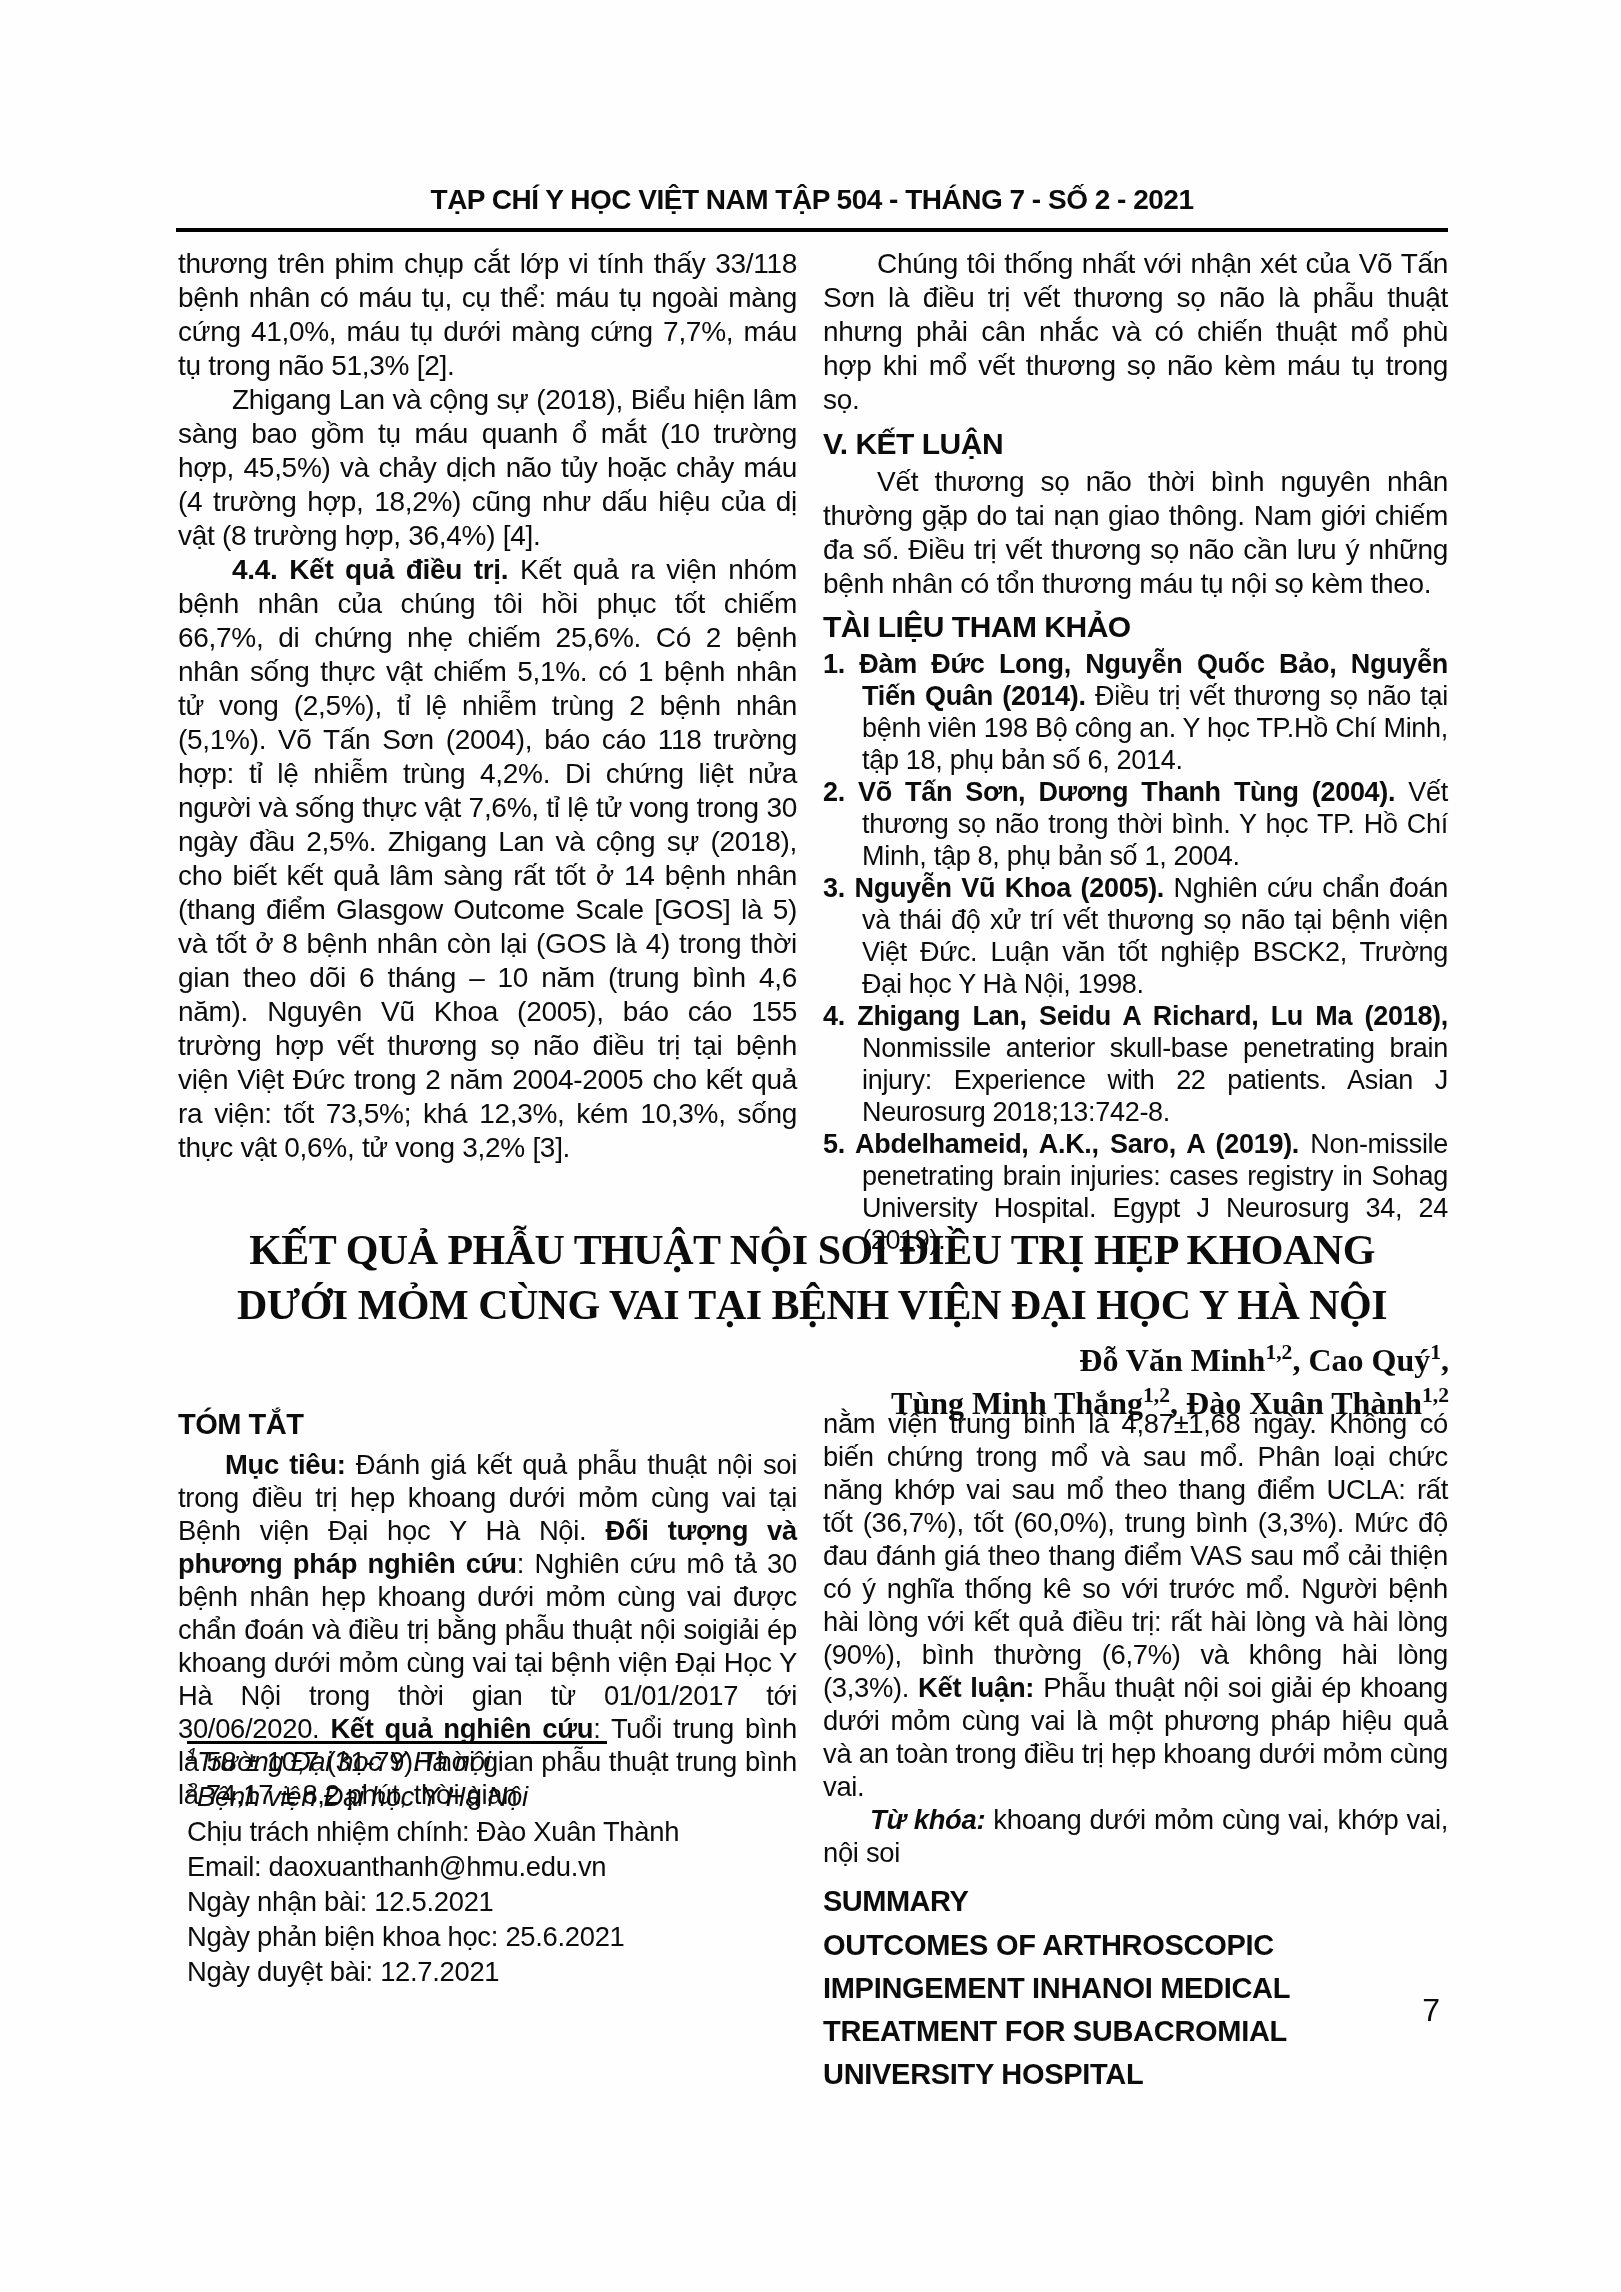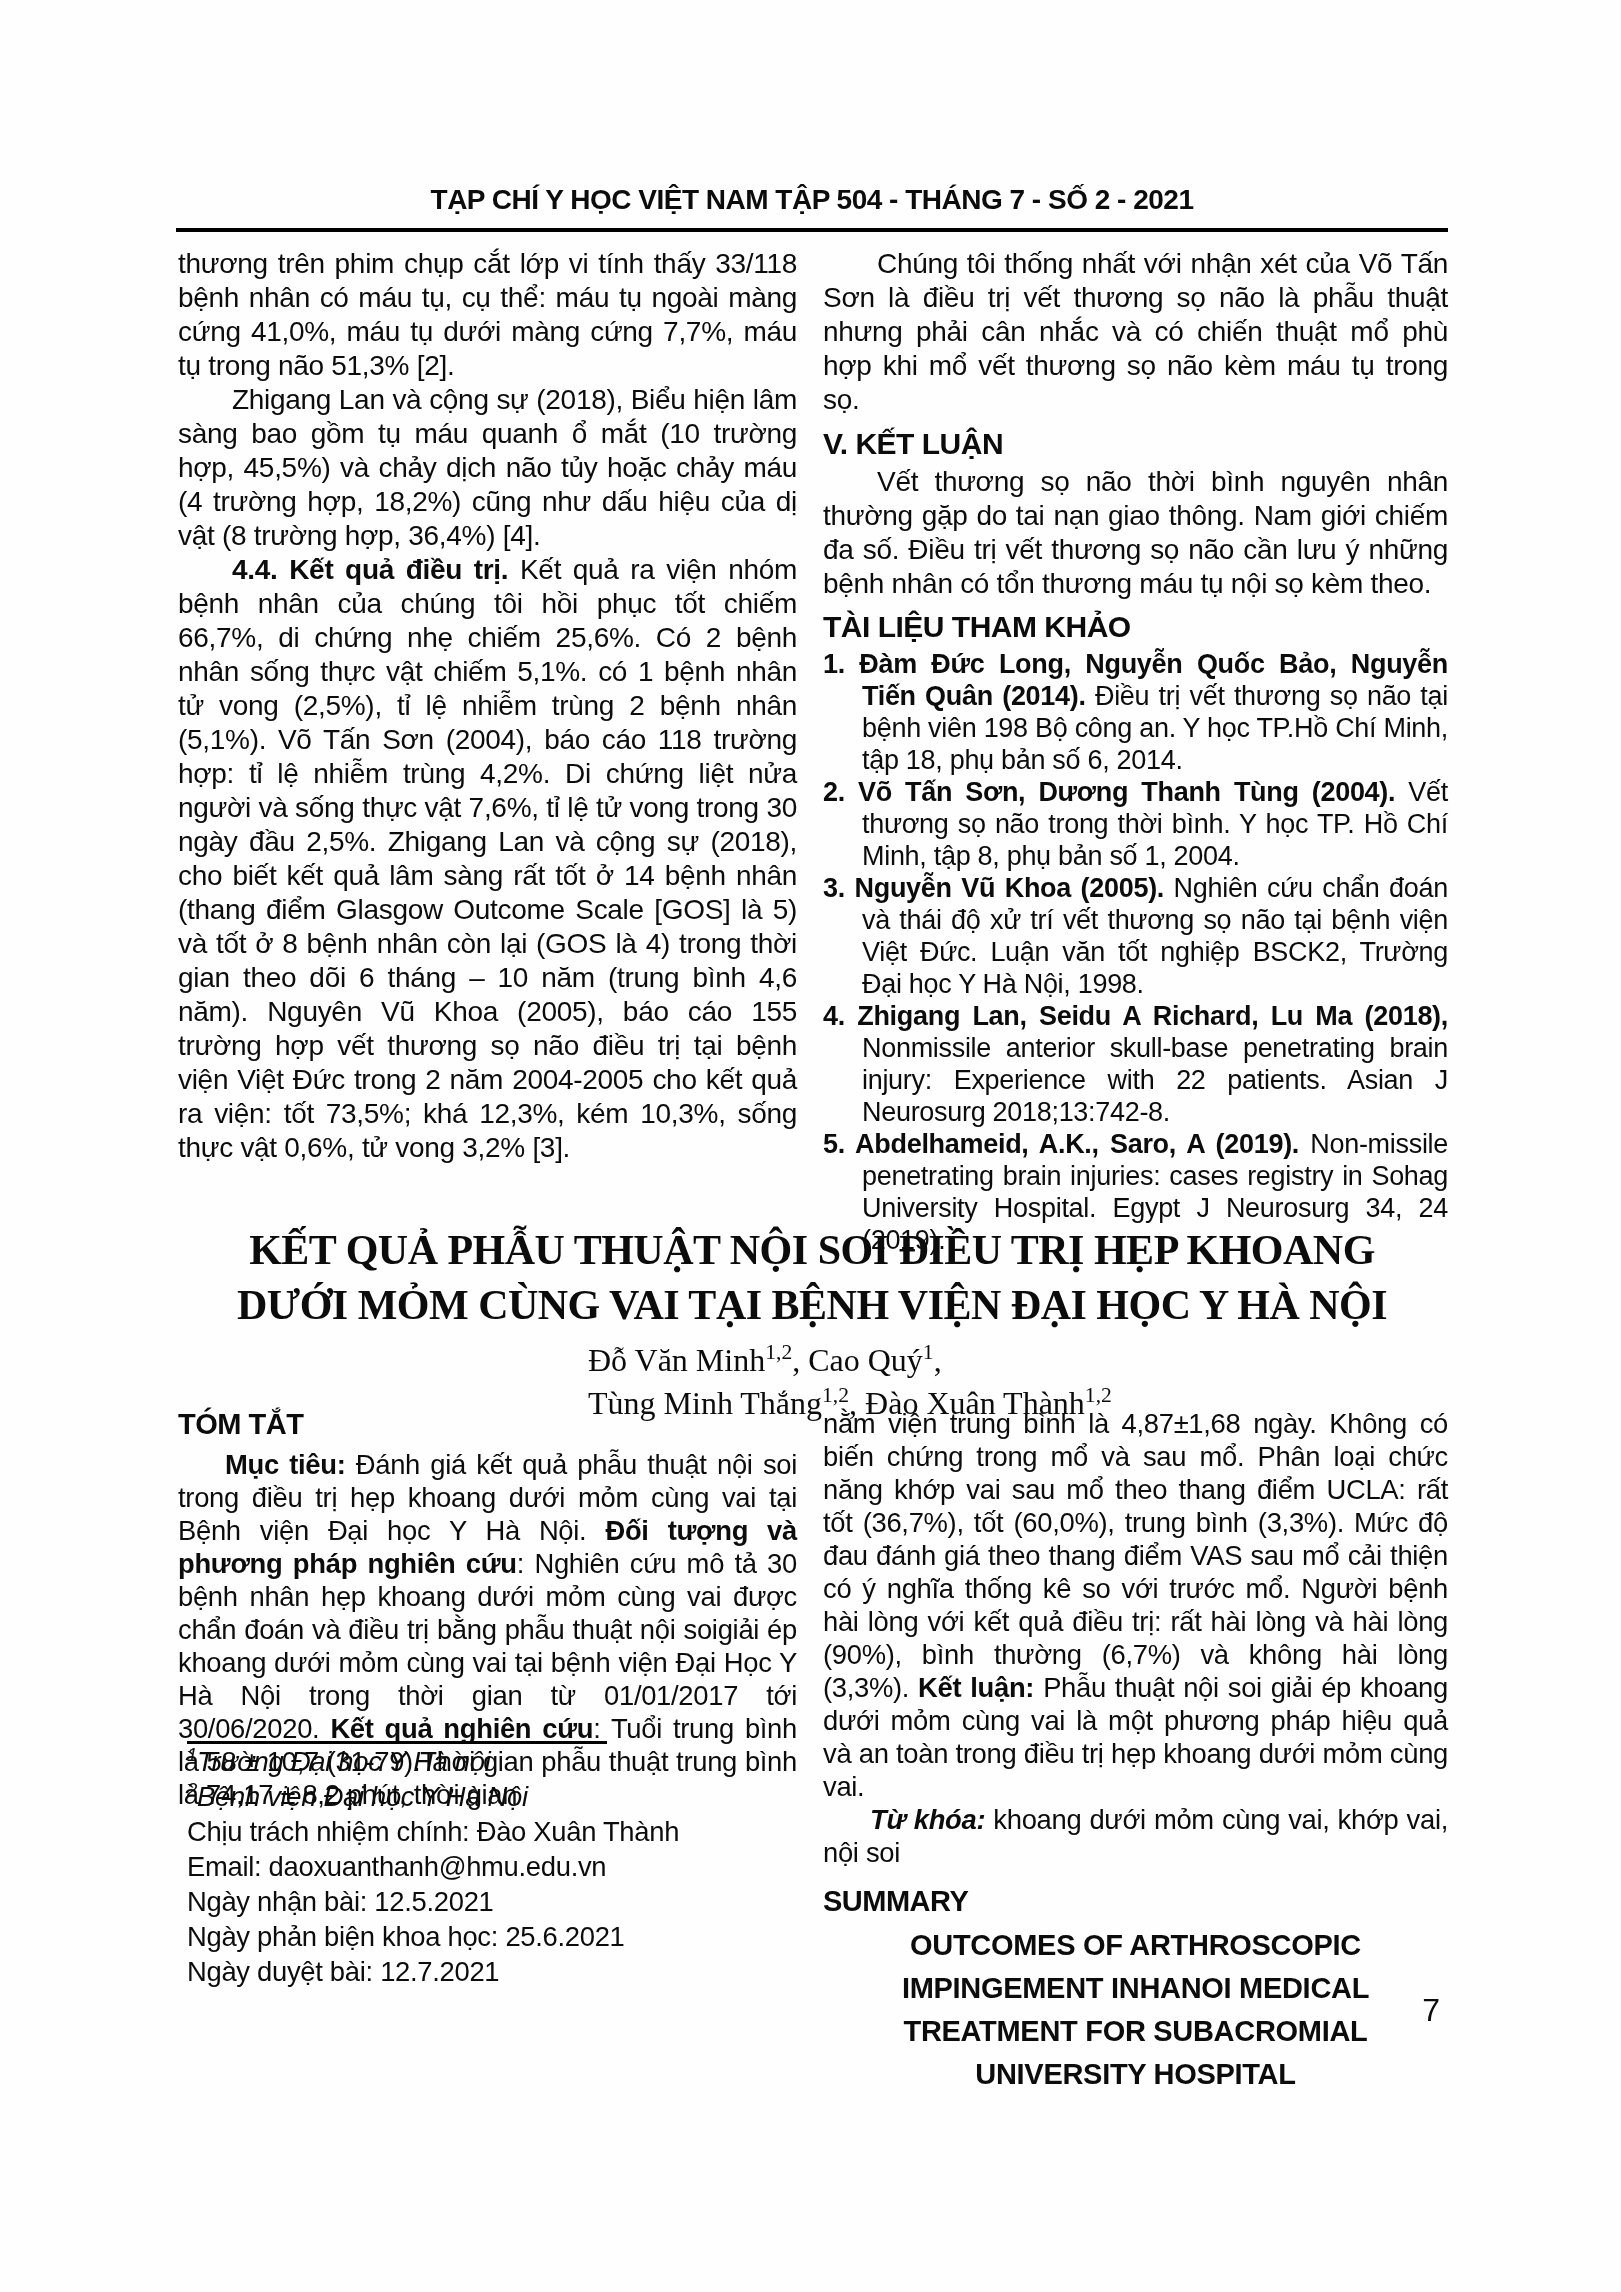--- a/index.html
+++ b/index.html
@@ -25,38 +25,38 @@
   h3.sechead{margin:8.8px 0 3.9px 0;font-size:30px;line-height:35px;font-weight:bold;text-align:left;letter-spacing:-0.5px;}
   
   .reflist{font-size:27px;line-height:32px;}
   .ref{padding-left:39px;text-indent:-39px;margin:0;}
   
   .a2title{
     position:absolute;left:176px;top:1223px;width:1272px;text-align:center;
     font-family:"Liberation Serif",serif;font-weight:bold;font-size:42px;line-height:55px;letter-spacing:-0.5px;
   }
   .a2authors{
-    position:absolute;left:588px;top:1339px;width:861px;
-    font-family:"Liberation Serif",serif;font-weight:normal;font-size:32px;line-height:43px;
+    position:absolute;left:588px;top:1339px;width:861px;text-align:right;
+    font-family:"Liberation Serif",serif;font-weight:bold;font-size:32px;line-height:43px;
   }
   .a2authors sup{font-size:21.6px;line-height:0;}
   .abs{font-size:27.4px;line-height:33px;}
   .absL{left:178px;top:1407px;width:619px;}
   .absR{left:823px;top:1407px;width:625px;}
   .abs .ind{text-indent:47px;}
   h3.abshead{margin:0 0 5.9px 0;font-size:29px;line-height:35px;font-weight:bold;text-align:left;letter-spacing:-0.5px;}
   
   .footnote{position:absolute;left:187px;top:1741px;width:627px;font-size:27.4px;line-height:35px;letter-spacing:-0.3px;}
   .fnrule{width:420px;height:2.9px;background:#000;margin-bottom:11.8px;}
   .footnote div{margin:0;}
   .it{font-style:italic;}
   .footnote sup{font-size:18.6px;font-style:italic;line-height:0;}
   
   h3.sumhead{margin:13.7px 0 3.9px 0;font-size:29px;line-height:37px;font-weight:bold;text-align:left;letter-spacing:-0.5px;}
-  .sumtitle{text-align:center;font-weight:bold;font-size:29px;line-height:43px;letter-spacing:-0.3px;margin-top:2px;}
+  .sumtitle{font-weight:bold;font-size:29px;line-height:43px;letter-spacing:-0.3px;margin-top:2px;}
   
   .pagenum{position:absolute;left:176px;top:1992px;width:1264px;text-align:right;padding-right:25.5px;font-size:32px;}
 </style>
 </head>
 <body>
 
 <div class="page">
 
   <div class="jheader">TẠP CHÍ Y HỌC VIỆT NAM TẬP 504 - THÁNG 7 - SỐ 2 - 2021</div>
   <div class="jrule"></div>

